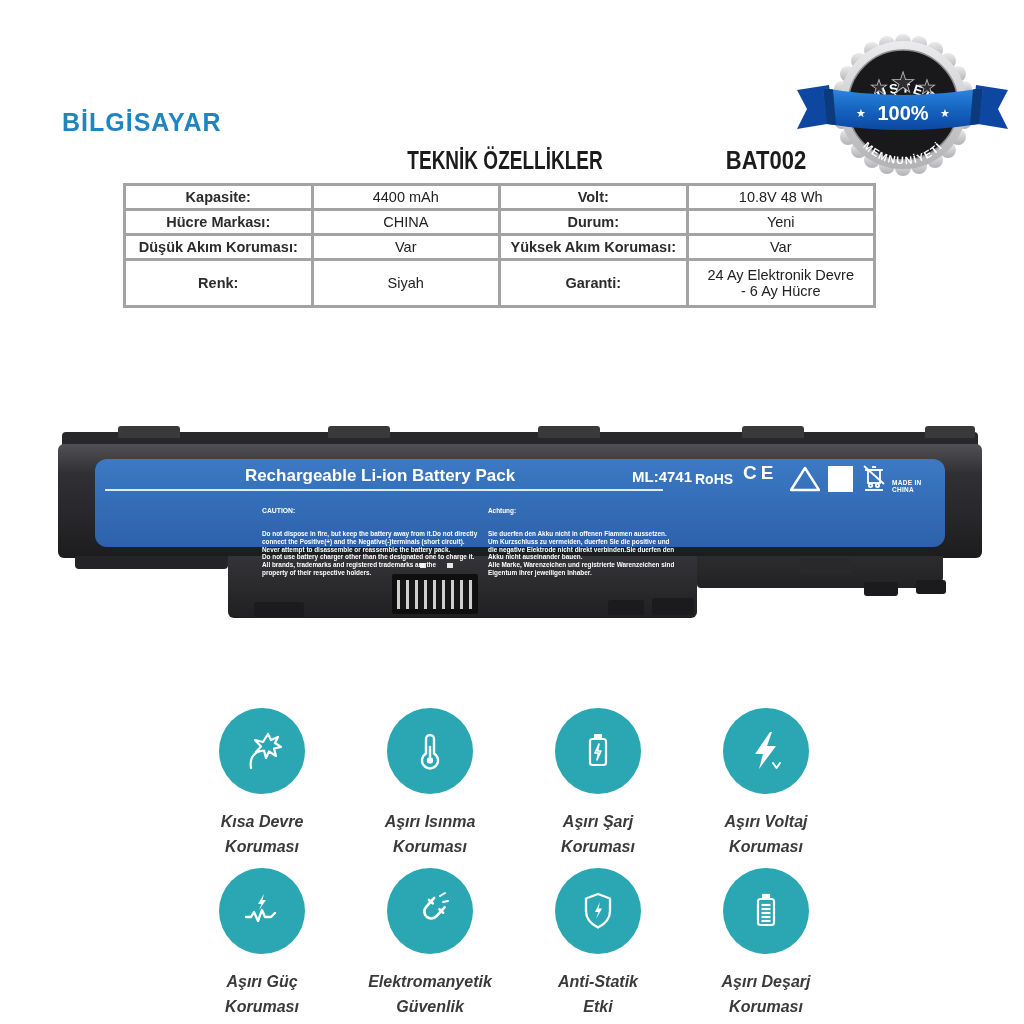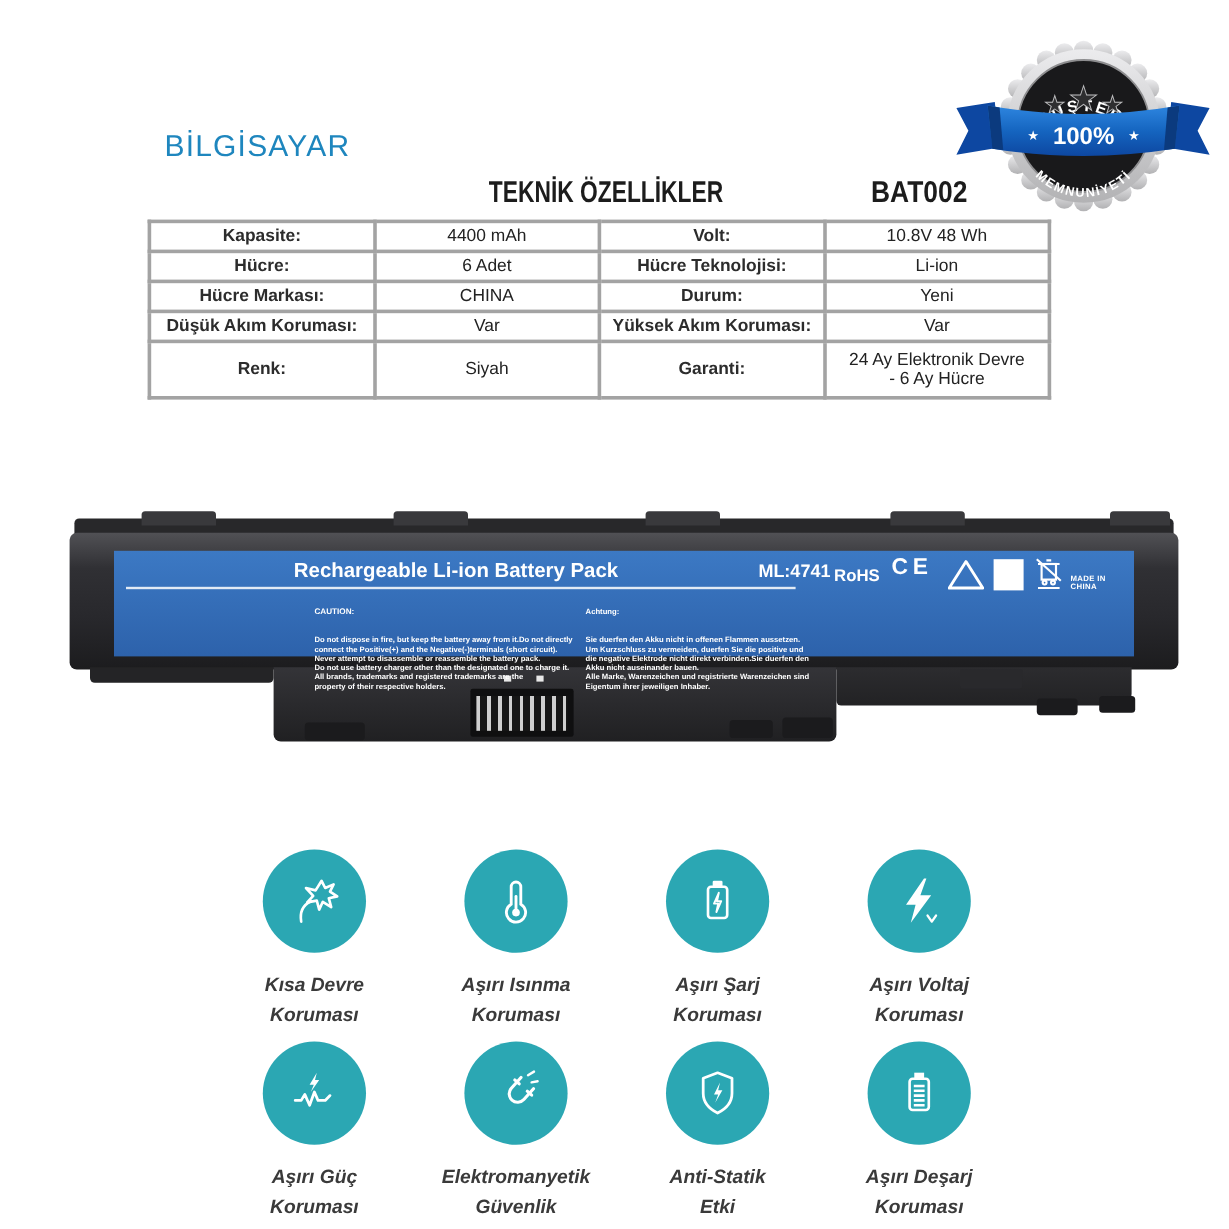--- a/index.html
+++ b/index.html
@@ -7,43 +7,43 @@
           font-family:"Liberation Sans", sans-serif;color:#222;}
   .abs{position:absolute;}
 
   
   .logo-row{position:absolute;left:32px;top:58px;width:310px;display:flex;align-items:center;}
   .logo-arrow{width:0;height:0;border-left:24px solid #121212;border-top:7px solid transparent;
               border-bottom:7px solid transparent;transform:skewX(-18deg);margin-right:4px;margin-top:14px;}
   .logo-text{font-size:48px;font-weight:700;font-style:italic;letter-spacing:-2px;line-height:1;}
   .logo-tekno{color:var(--brand_blue);}
   .logo-tim{color:#141414;}
-  .logo-sub{position:absolute;left:62px;top:108px;width:230px;text-align:right;
-            font-size:25px;font-weight:400;letter-spacing:1px;color:var(--brand_blue_dark);}
+  .logo-sub{position:absolute;left:62px;top:108px;width:230px;text-align:left;
+            font-size:25px;font-weight:700;letter-spacing:1px;color:var(--brand_blue_dark);}
 
   
   .section-title{position:absolute;left:355px;top:146px;width:300px;text-align:center;
                  font-size:25px;font-weight:700;color:#1c1c1c;transform:scaleX(0.76);}
   .product-code{position:absolute;left:696px;top:146px;width:140px;text-align:center;
                 font-size:25px;font-weight:700;color:#1c1c1c;transform:scaleX(0.88);}
 
   
   .spec{position:absolute;left:123px;top:183px;width:753px;border-collapse:collapse;table-layout:fixed;}
   .spec td{border:3px solid #a3a3a3;text-align:center;vertical-align:middle;font-size:14.5px;
            padding:2px 4px;white-space:pre-line;color:#222;}
   .spec td.lbl{font-weight:700;color:#2c2c2c;}
   .spec tr{height:25px;}
   .spec tr.tall{height:47px;}
 
   
   .bat-rail{position:absolute;left:62px;top:432px;width:916px;height:18px;background:#28282a;border-radius:4px;}
   .bat-tab{position:absolute;top:-6px;height:12px;width:62px;background:#39393c;border-radius:3px 3px 0 0;}
   .bat-body{position:absolute;left:58px;top:444px;width:924px;height:114px;border-radius:6px;
             background:linear-gradient(#515155,#303034 26%,#28282c 62%,#1c1c1e);}
-  .bat-label{position:absolute;left:95px;top:459px;width:850px;height:88px;border-radius:0;
+  .bat-label{position:absolute;left:95px;top:459px;width:850px;height:88px;border-radius:12px;
              background:linear-gradient(var(--label_blue_top),var(--label_blue_bottom));color:#fff;}
   .lbl-title{position:absolute;left:140px;top:7px;width:290px;text-align:center;font-size:17px;font-weight:700;}
   .lbl-model{position:absolute;left:522px;top:9px;width:90px;text-align:center;font-size:15px;font-weight:700;}
   .lbl-rule{position:absolute;left:10px;top:30px;width:558px;height:2px;background:rgba(255,255,255,.85);}
   .lbl-rohs{position:absolute;left:600px;top:12px;font-size:14px;font-weight:700;}
   .lbl-ce{position:absolute;left:648px;top:3px;font-size:19px;font-weight:700;letter-spacing:4px;}
   .lbl-square{position:absolute;left:733px;top:7px;width:25px;height:26px;background:#fff;}
   .lbl-madein{position:absolute;left:797px;top:20px;font-size:6.5px;font-weight:700;letter-spacing:.3px;}
   .lbl-caution{position:absolute;left:167px;top:32px;font-size:6.4px;line-height:7.8px;font-weight:700;white-space:pre;}
   .lbl-caution .t{font-size:6.8px;}
@@ -147,26 +147,20 @@
   <div class="section-title">TEKNİK ÖZELLİKLER</div>
   <div class="product-code">BAT002</div>
 
   <table class="spec">
     <tbody>
         <tr>
       <td class="lbl">Kapasite:</td>
       <td>4400 mAh</td>
       <td class="lbl">Volt:</td>
       <td>10.8V 48 Wh</td>
-    </tr>
-    <tr>
-      <td class="lbl">Hücre:</td>
-      <td>6 Adet</td>
-      <td class="lbl">Hücre Teknolojisi:</td>
-      <td>Li-ion</td>
     </tr>
     <tr>
       <td class="lbl">Hücre Markası:</td>
       <td>CHINA</td>
       <td class="lbl">Durum:</td>
       <td>Yeni</td>
     </tr>
     <tr>
       <td class="lbl">Düşük Akım Koruması:</td>
       <td>Var</td>

